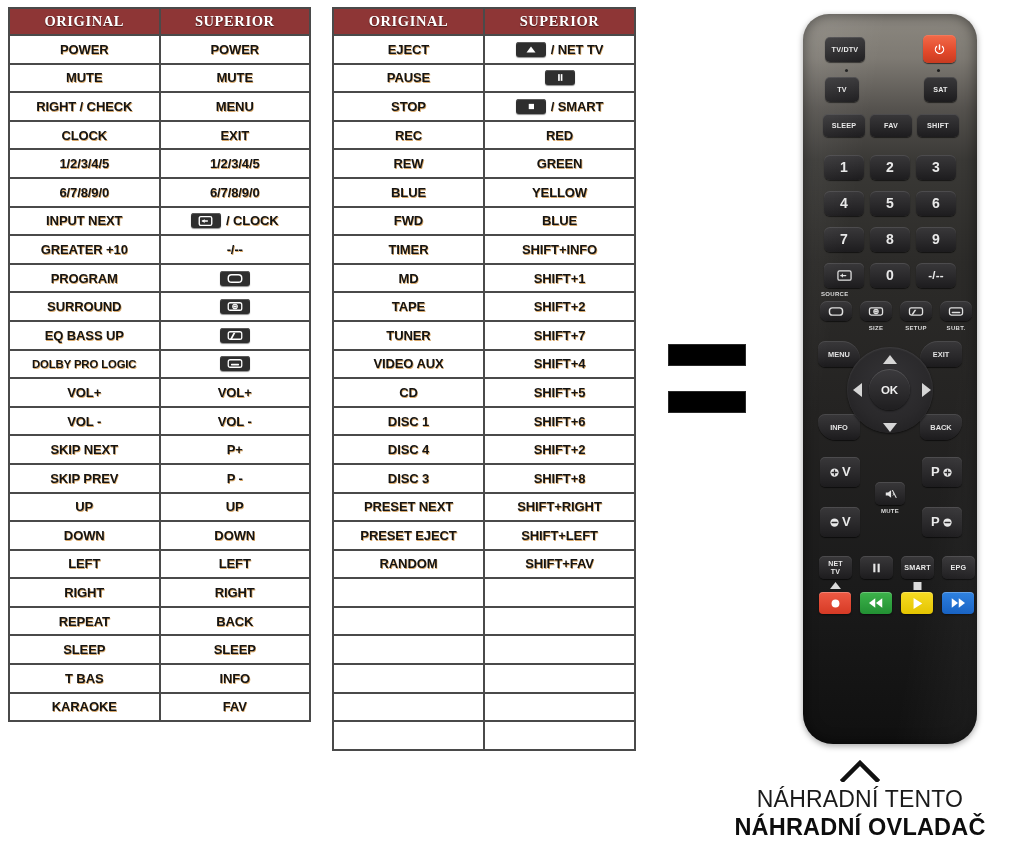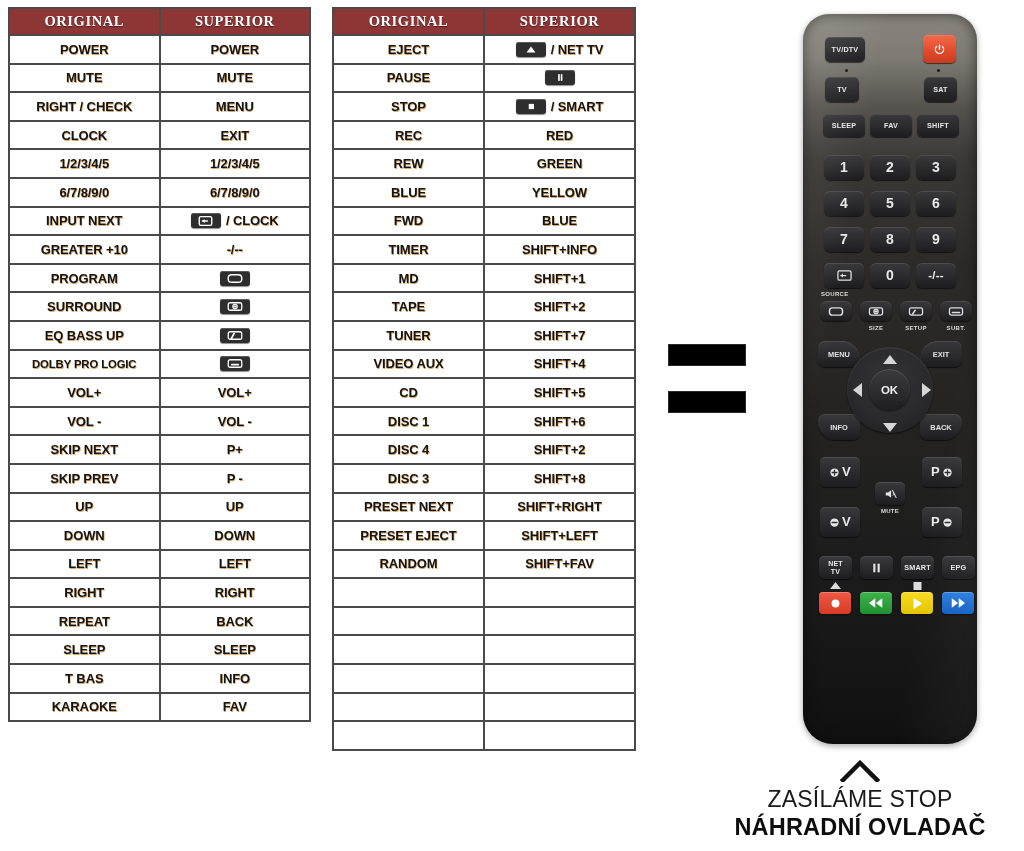--- a/index.html
+++ b/index.html
@@ -634,17 +634,17 @@
         <path d="M1 0v12l8-6z" fill="#fff"></path>
           <path d="M10 0v12l8-6z" fill="#fff"></path>
       </svg>
     </div>
   </div>
 
   <div class="footer">
     <svg class="chev" width="40" height="22" viewBox="0 0 40 22">
       <path d="M3 20 20 3l17 17" fill="none" stroke="#111" stroke-width="4.5" stroke-linecap="square"></path>
     </svg>
-    <div class="f-line1">ZASÍLÁME STOP</div>
+    <div class="f-line1">NÁHRADNÍ TENTO</div>
     <div class="f-line2">NÁHRADNÍ OVLADAČ</div>
   </div>
 
 </div>
 
 </body></html>

